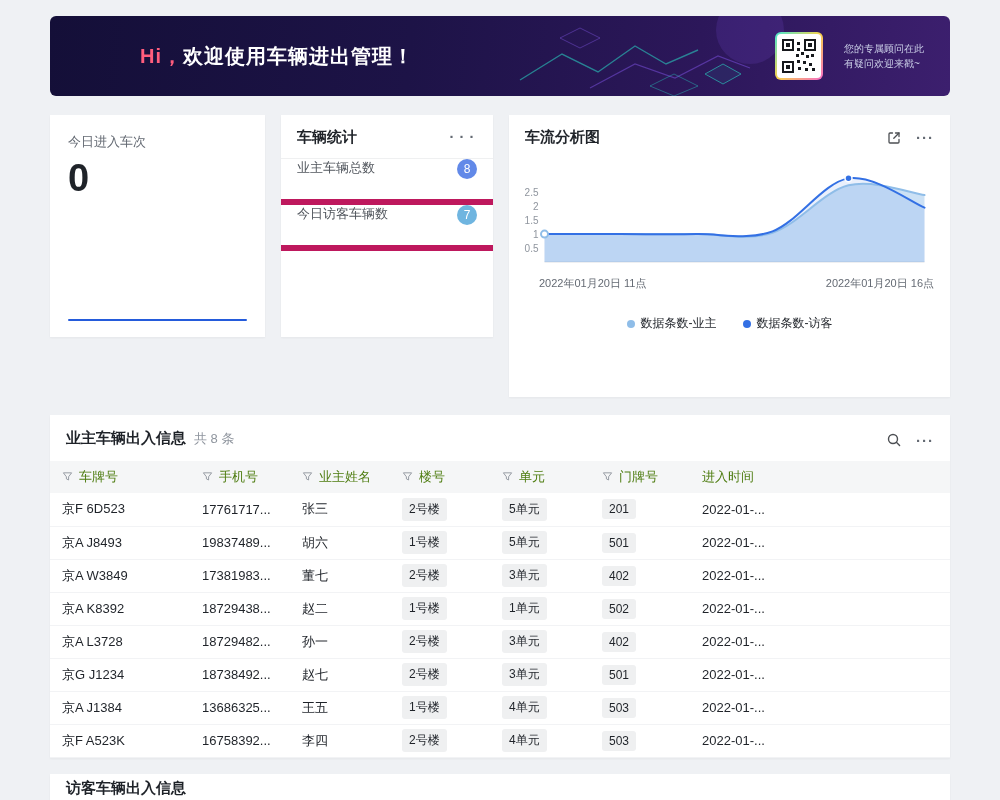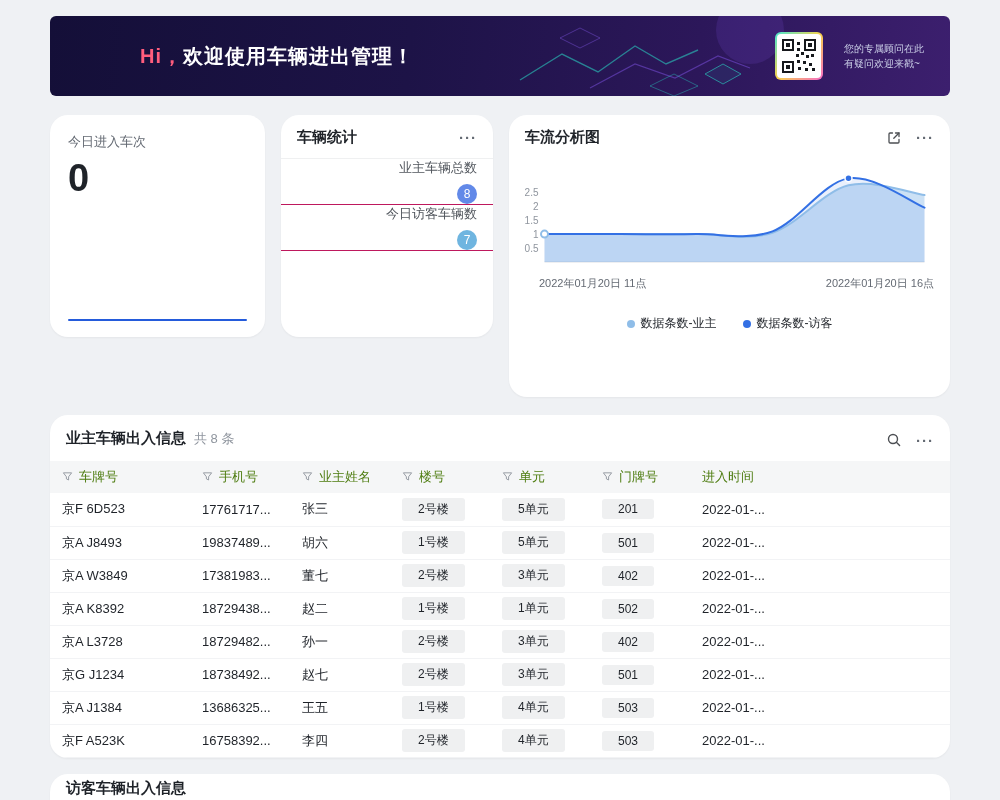--- a/index.html
+++ b/index.html
@@ -14,35 +14,35 @@
   .banner-text { position:relative; margin-left:90px; font-size:20px; font-weight:700; letter-spacing:1px; }
   .banner-text .hi { color:#ff5d7d; }
   .banner-text .rest { color:#ffffff; }
   .banner-right { position:relative; margin-left:auto; margin-right:26px; display:flex; align-items:center; gap:21px; }
   .qr-frame { padding:2px; border-radius:6px; background:linear-gradient(135deg,#49e6d2,#f7d14b,#f76bc9); }
   .qr { width:44px; height:44px; background:#fff; border-radius:4px; display:flex; align-items:center; justify-content:center; }
   .advisor { font-size:10px; line-height:15px; color:#c9cde6; }
 
   
   .cards-row { display:grid; grid-template-columns:215px 212px 1fr; gap:16px; margin-top:19px; }
-  .card { background:#fff; border-radius:18px; box-shadow:0 1px 2px rgba(31,35,41,0.05); }
+  .card { background:#fff; border-radius:0; box-shadow:0 1px 2px rgba(31,35,41,0.05); }
   .card-metric { height:222px; position:relative; padding:18px; }
   .metric-title { font-size:13px; color:#646a73; }
   .metric-value { font-size:38px; font-weight:600; margin-top:6px; color:#1f2329; }
   .metric-underline { position:absolute; left:18px; right:18px; bottom:16px; height:2px; background:#245bdb; border-radius:1px; }
 
   .card-header { display:flex; align-items:center; padding:13px 16px 11px; }
   .card-title { font-size:15px; font-weight:700; color:#1f2329; flex:1; }
   .header-icons { display:flex; align-items:center; gap:14px; }
   .dots { font-size:15px; font-weight:700; color:#646a73; letter-spacing:1px; line-height:1; cursor:pointer; }
   .icon-btn { display:flex; align-items:center; cursor:pointer; }
 
   .card-stats { height:222px; }
-  .card-stats .card-header { border-bottom:1px solid #eff0f1; }
-  .stat-row { display:flex; align-items:flex-end; padding:0 16px; height:46px; border-bottom:1px solid #be185d;flex-direction:column; }
+  .card-stats .card-header { border-bottom:1px solid #eff0f1;font-family:Liberation Mono, monospace; }
+  .stat-row { display:flex; align-items:flex-start; padding:0 16px; height:46px; border-bottom:6px solid #be185d; }
   .stat-label { flex:1; font-size:13px; color:#51565d; }
   .stat-badge { min-width:20px; height:20px; border-radius:10px; color:#fff; font-size:12px;
     display:flex; align-items:center; justify-content:center; padding:0 6px; }
 
   .card-chart { height:282px; display:flex; flex-direction:column; }
   .chart-wrap { padding:0 10px 0 6px; }
   #flow-chart { width:100%; height:118px; display:block; }
   .x-labels { display:flex; justify-content:space-between; padding:0 16px 0 30px; font-size:11px; color:#646a73; }
   .legend { display:flex; justify-content:center; gap:26px; margin-top:24px; }
   .legend-item { display:flex; align-items:center; gap:6px; font-size:12px; color:#1f2329; }
@@ -52,21 +52,21 @@
   .table-card { margin-top:18px; overflow:hidden; }
   .table-header { display:flex; align-items:flex-end; padding:14px 16px 13px; }
   .table-title { font-size:15px; font-weight:700; }
   .table-count { font-size:13px; color:#8f959e; margin-left:8px; }
   table { width:100%; border-collapse:collapse; table-layout:fixed; }
   thead th { background:#f5f6f7; font-weight:400; font-size:13px; color:#4d7c0f; text-align:left;
     padding:0 12px; height:32px; white-space:nowrap; overflow:hidden; }
   thead th .funnel { margin-right:6px; vertical-align:-1px; }
   tbody td { font-size:13px; color:#1f2329; padding:0 12px; height:33px;
     border-bottom:1px solid #f2f3f5; white-space:nowrap; overflow:hidden; }
-  .tag { display:inline-block; background:#eff0f1; border-radius:3px; padding:3px 16px; font-size:12px; color:#1f2329; }
+  .tag { display:inline-block; background:#eff0f1; border-radius:3px; padding:3px 7px; font-size:12px; color:#1f2329; }
 
   
   .visitor-card { margin-top:16px; height:120px; }
   .visitor-card .table-header { padding:5px 16px 0; }
   .partial-btn { display:inline-block; margin-left:308px; margin-top:30px; background:#fff;
     border:1px solid #d0d3d6; border-radius:4px; padding:7px 14px; font-size:13px; color:#1f2329; cursor:pointer; }
 </style>
 </head>
 <body>
 

